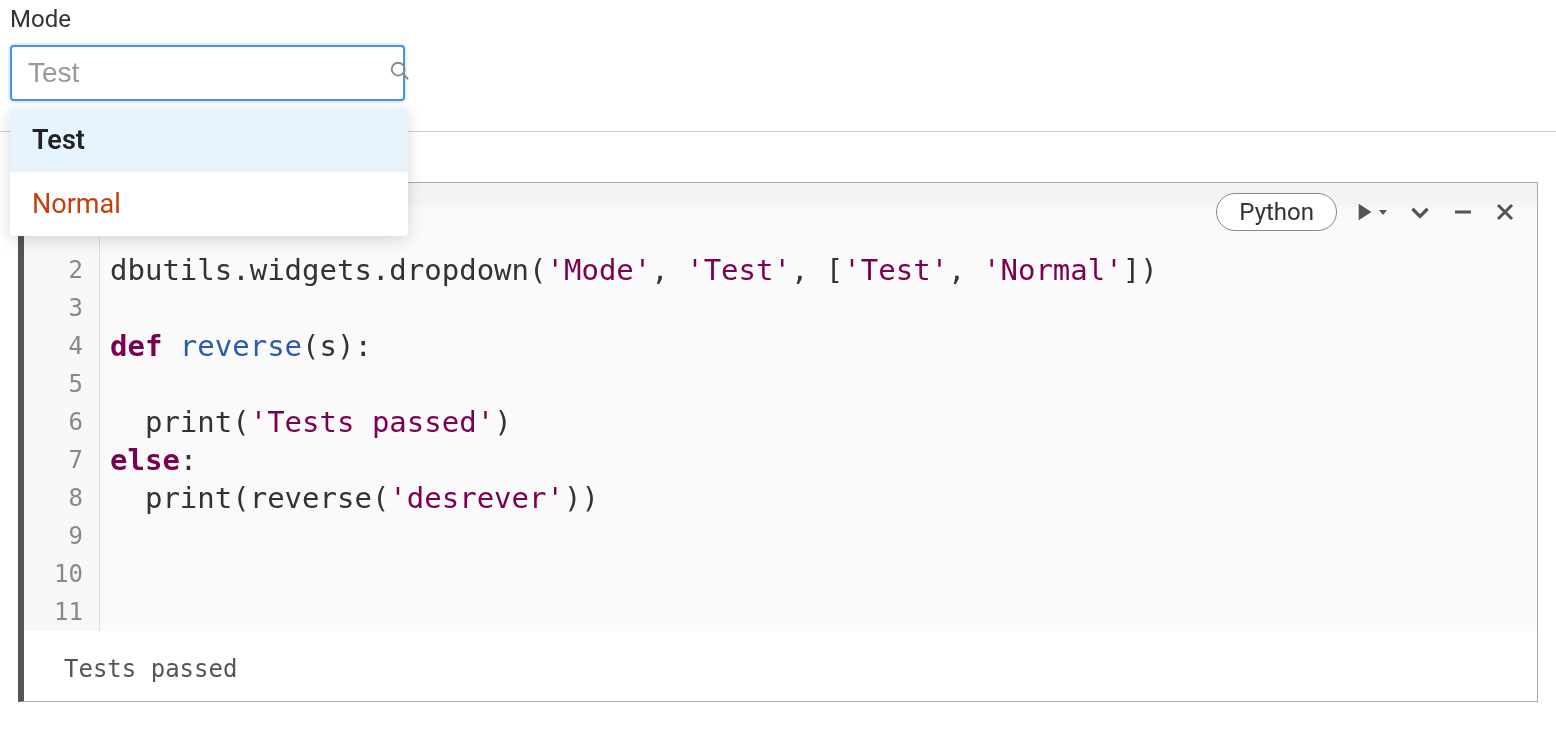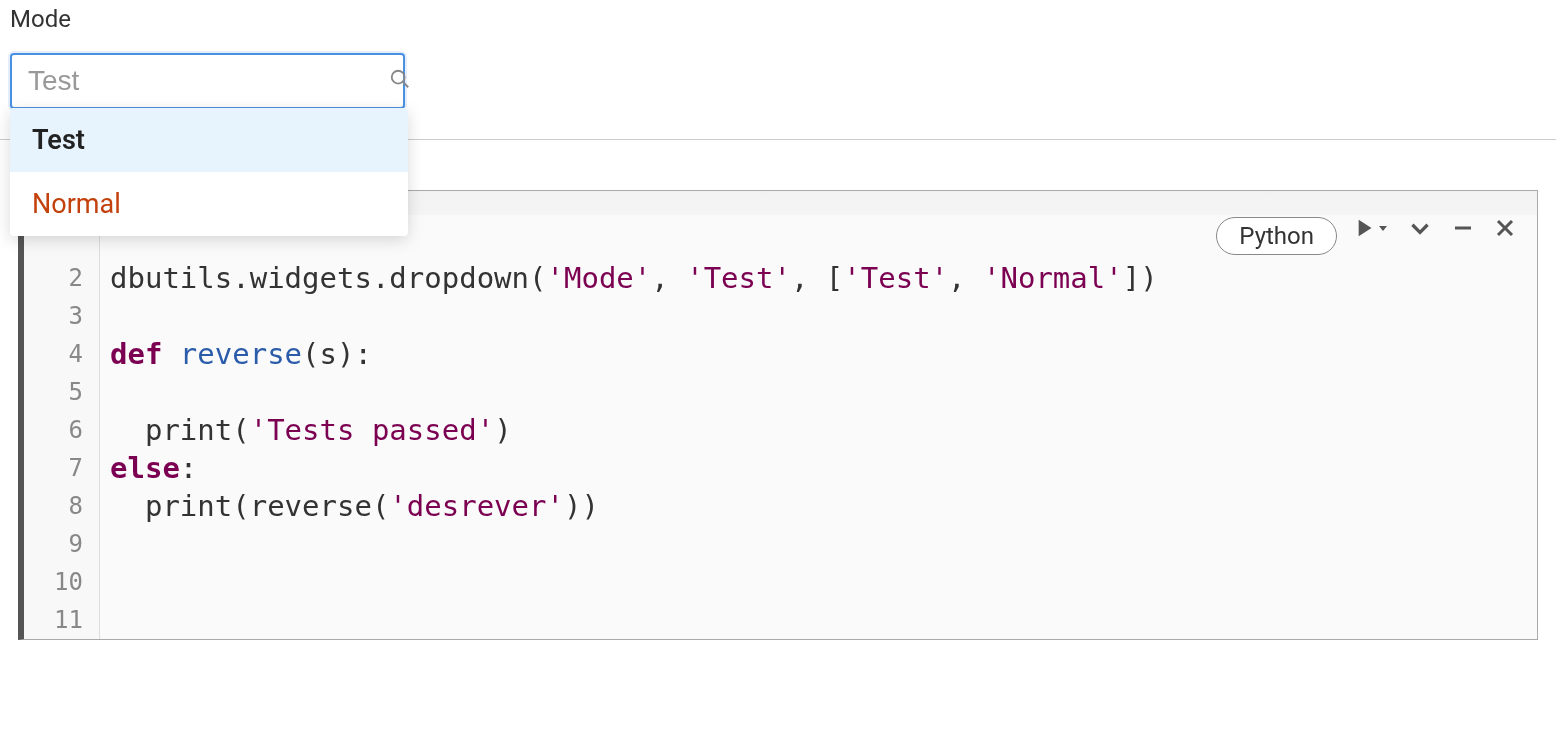--- a/index.html
+++ b/index.html
@@ -10,21 +10,21 @@
     height: 734px;
     position: relative;
     overflow: hidden;
   }
   .widget-area {
     padding: 5px 10px 0 10px;
   }
   .widget-label {
     font-size: 24px;
     color: #333;
-    margin-bottom: 20px;
+    margin-bottom: 12px;
   }
   .dropdown-input {
     width: 395px;
     height: 56px;
     border: 2px solid #4A90E2;
     border-radius: 4px;
     display: flex;
     align-items: center;
     padding: 0 16px;
     position: relative;
@@ -87,21 +87,20 @@
     align-items: center;
     gap: 18px;
   }
   .lang-pill {
     border: 1.5px solid #888;
     border-radius: 20px;
     padding: 4px 22px;
     font-size: 24px;
     color: #333;
     background: #fff;
-    margin-top: 16px;
   }
   .tb-icon {
     color: #555;
     font-size: 24px;
     cursor: pointer;
     display: inline-flex;
     align-items: center;
   }
   .code-area {
     display: flex;
@@ -212,13 +211,14 @@
       <div class="code-line"><span>dbutils.widgets.dropdown(</span><span class="str">'Mode'</span><span>, </span><span class="str">'Test'</span><span>, [</span><span class="str">'Test'</span><span>, </span><span class="str">'Normal'</span><span>])</span></div>
       <div class="code-line"><span></span>&nbsp;</div>
       <div class="code-line"><span class="kw">def</span><span class="fn"> reverse</span><span>(s):</span></div>
       <div class="code-line"><span></span>&nbsp;</div>
       <div class="code-line"><span>  </span><span>print(</span><span class="str">'Tests passed'</span><span>)</span></div>
       <div class="code-line"><span class="kw">else</span><span>:</span></div>
       <div class="code-line"><span>  </span><span>print(reverse(</span><span class="str">'desrever'</span><span>))</span></div>
     </div>
   </div>
 
+  <div class="output">Tests passed</div>
 </div>
 
 </body></html>

